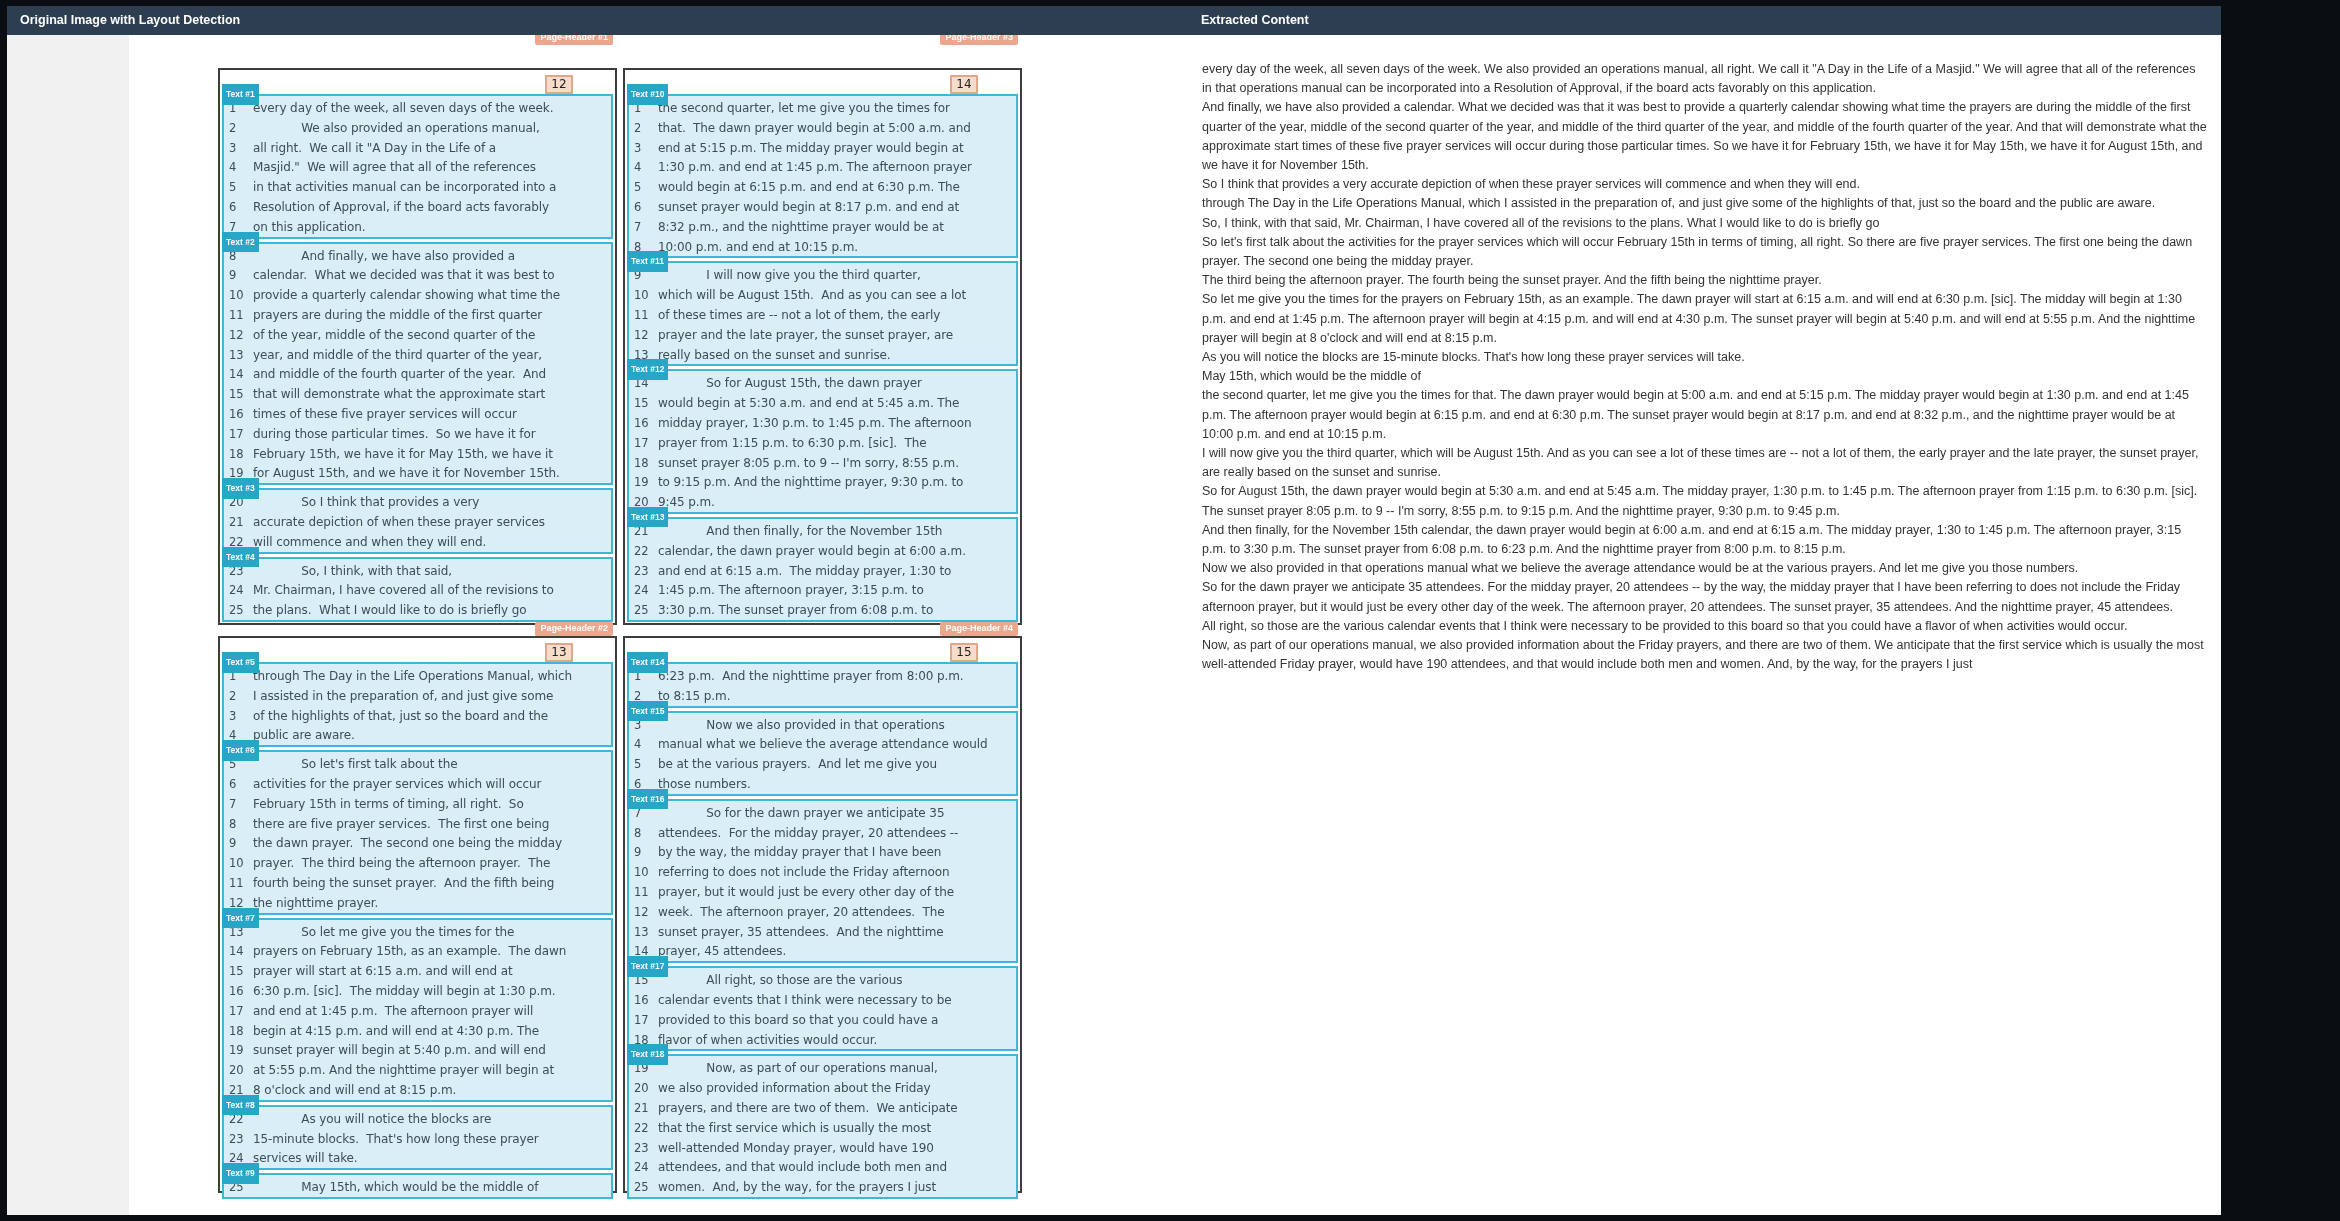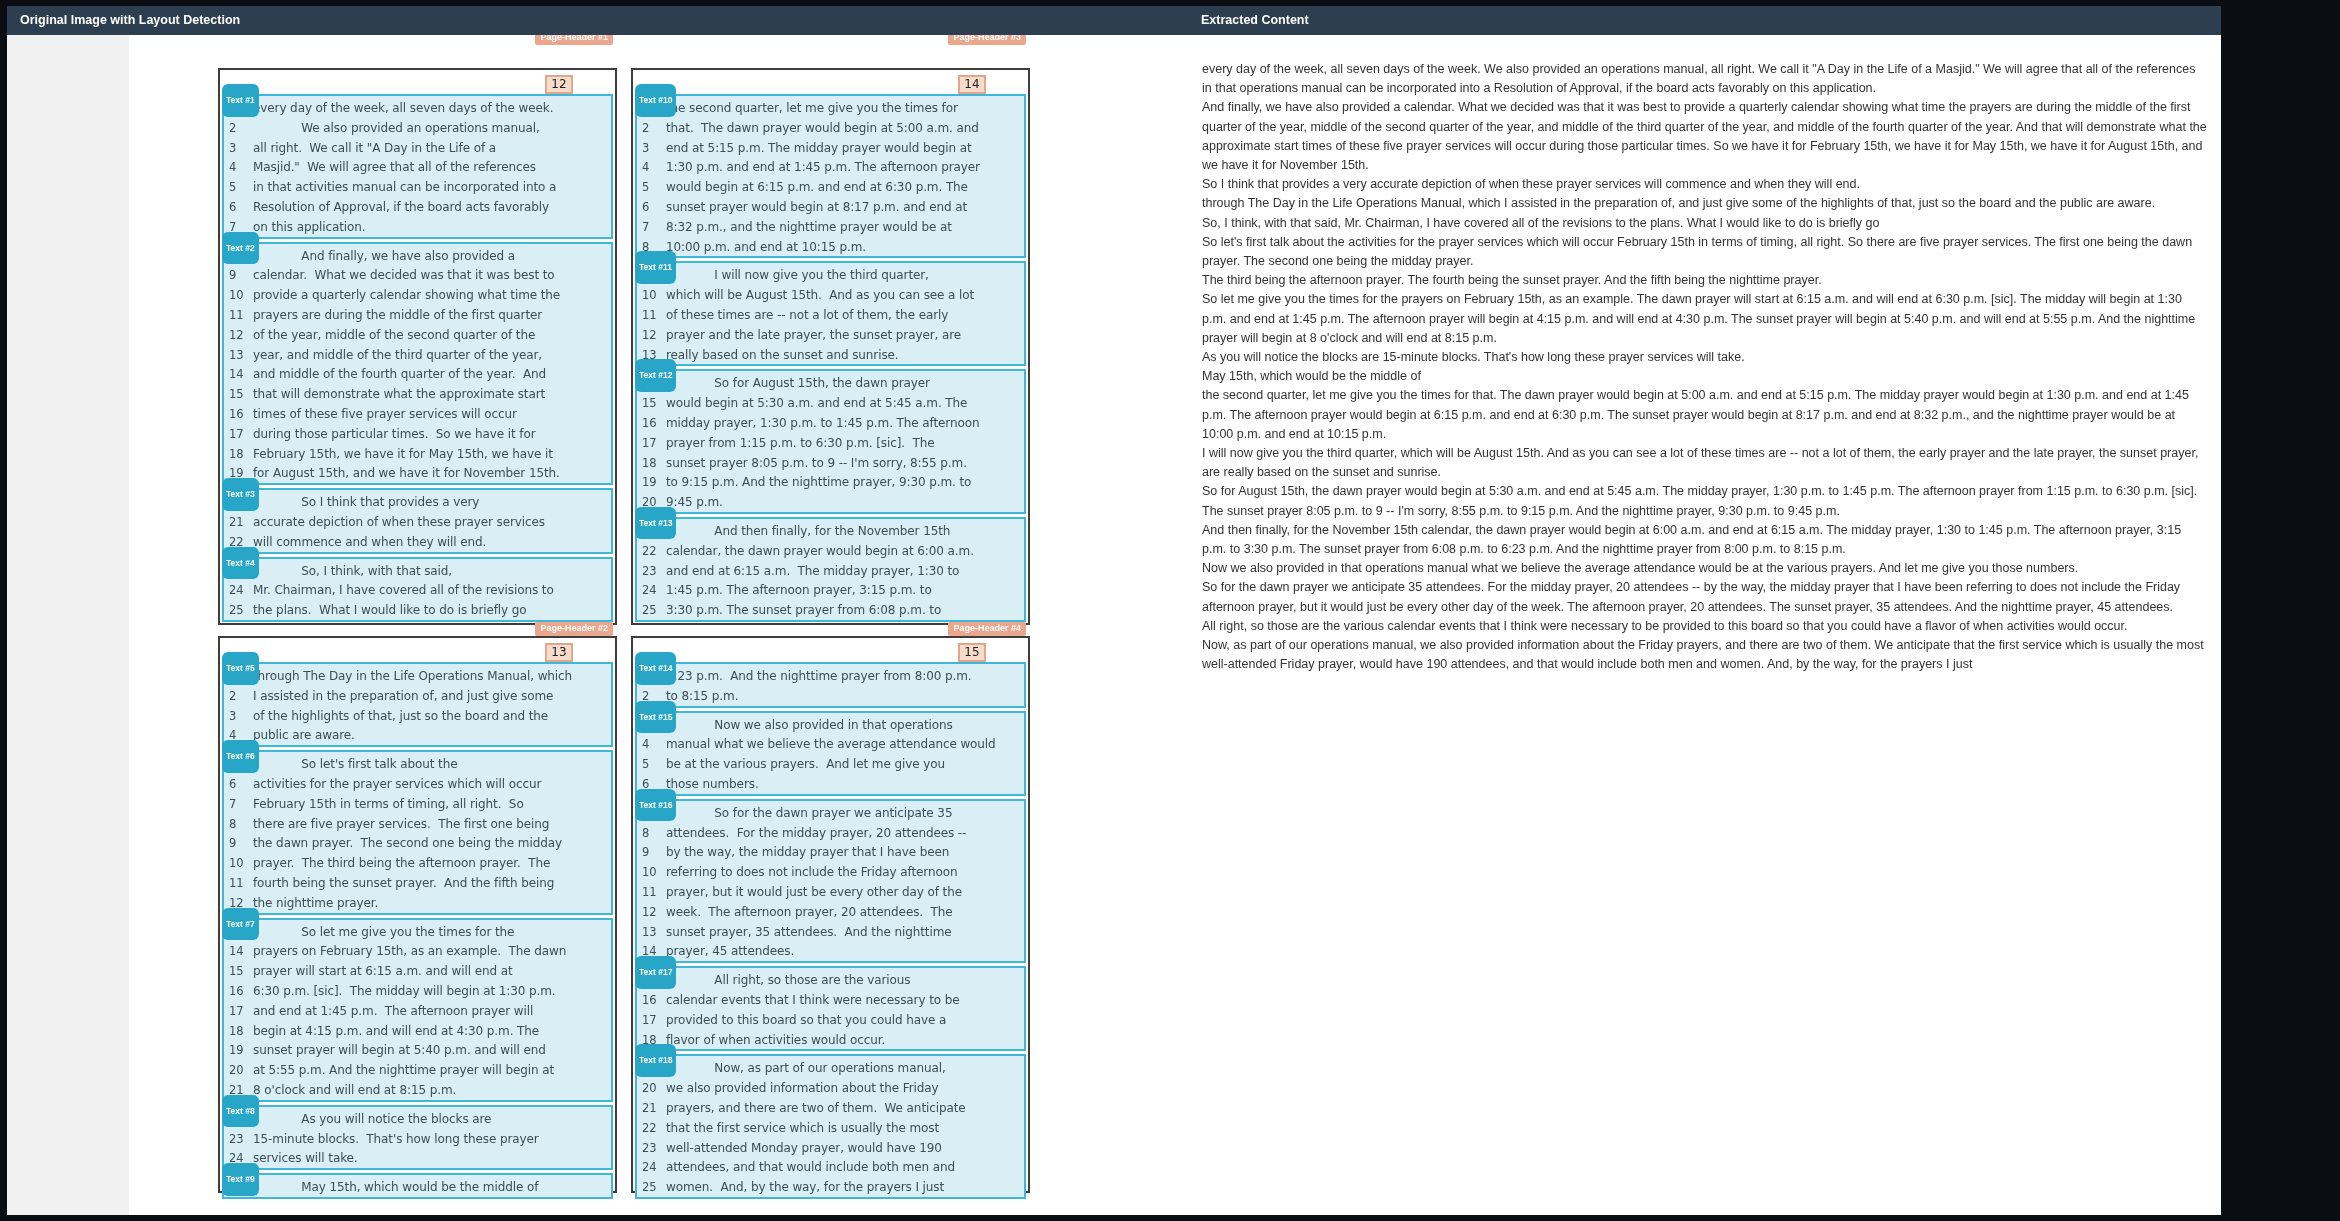--- a/index.html
+++ b/index.html
@@ -11,21 +11,21 @@
   #left-panel  { left:7px;    width:1185px; height:1209px; }
   #right-panel { left:1188px; width:1033px; height:1209px; }
   .panel-header {
     height:29px; background:#2d3e50; color:#fff; font-weight:bold;
     font-size:12.5px; line-height:29px; padding-left:13px;
   }
   .panel-body { position:relative; height:calc(100% - 29px); background:#fff; overflow:hidden; }
   .gray-strip { position:absolute; left:0; top:0; bottom:0; width:122px; background:#f1f1f1; }
 
   
-  #page-grid { position:absolute; left:211px; top:33px; display:flex; gap:14px; }
+  #page-grid { position:absolute; left:211px; top:33px; display:flex; gap:6px; }
   .page-col  { display:flex; flex-direction:column; gap:11px; }
   .scan-page { position:relative; width:395px; height:553px; border:2px solid #3d3d3d; background:#fff; }
 
   .ph-label {
     position:absolute; right:2px; background:#eba78e; color:#fff;
     font-size:9px; font-weight:bold; padding:2px 5px; border-radius:2px;
     z-index:7; white-space:nowrap; line-height:1.1;
   }
   .row-top .ph-label    { top:-39px; }
   .row-bottom .ph-label { top:-16px; }
@@ -36,21 +36,21 @@
     text-align:center; z-index:2;
   }
 
   .blocks { position:absolute; left:2px; right:2px; top:24px; }
   .text-region {
     position:relative; border:2px solid #3eb7d8; background:#d9eef5;
     margin-bottom:3px; padding:1px 0;
   }
   .tr-label {
     position:absolute; top:-12px; left:-2px; background:#27a6c7; color:#fff;
-    font-size:8.5px; font-weight:bold; padding:12px 4px; border-radius:6px;
+    font-size:8.5px; font-weight:bold; padding:6px 4px; border-radius:0;
     z-index:6; white-space:nowrap; line-height:1;
   }
   .line {
     height:19.8px; line-height:19.8px; white-space:pre; overflow:hidden;
     color:#3d4e57; font-family:"DejaVu Sans", sans-serif; letter-spacing:-0.1px;
   }
   .ln { display:inline-block; width:24px; padding-left:5px; font-size:11.5px; }
   .lt { font-size:12px; }
 
   

